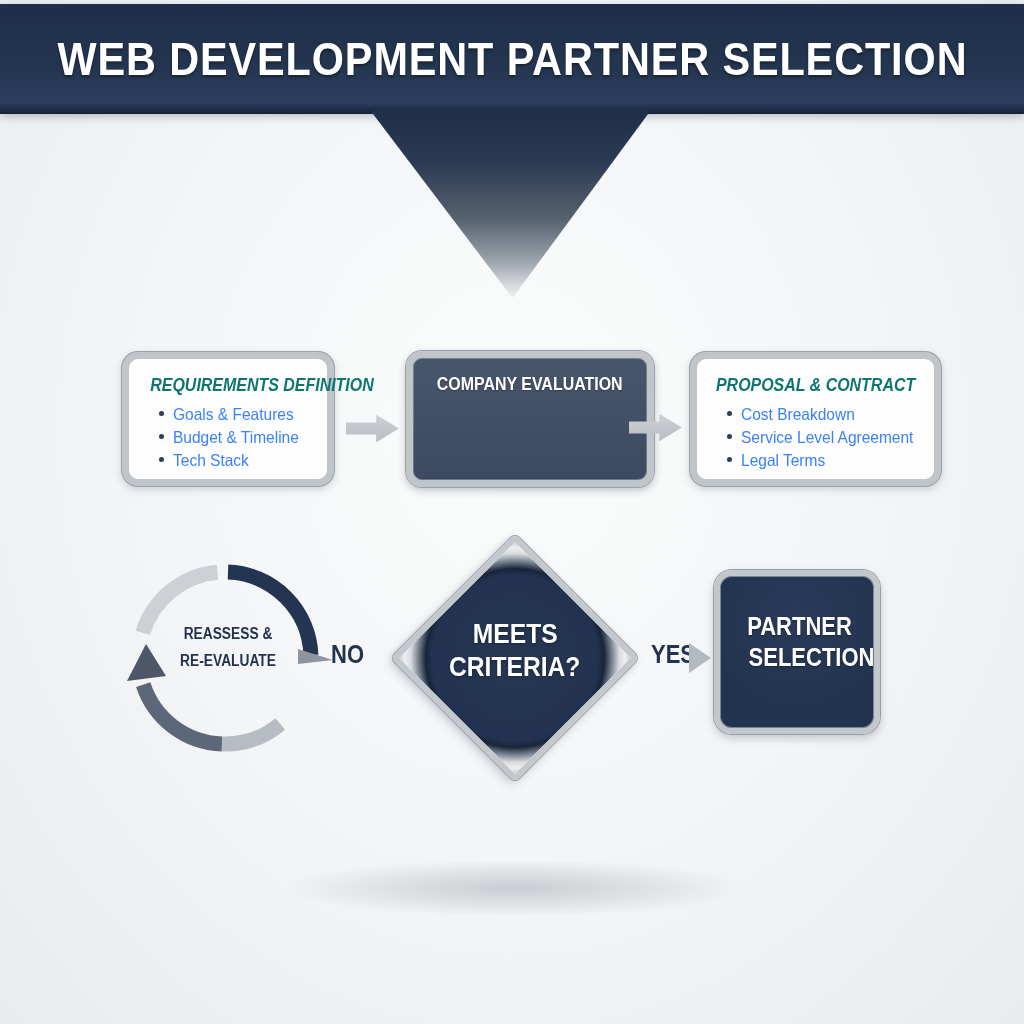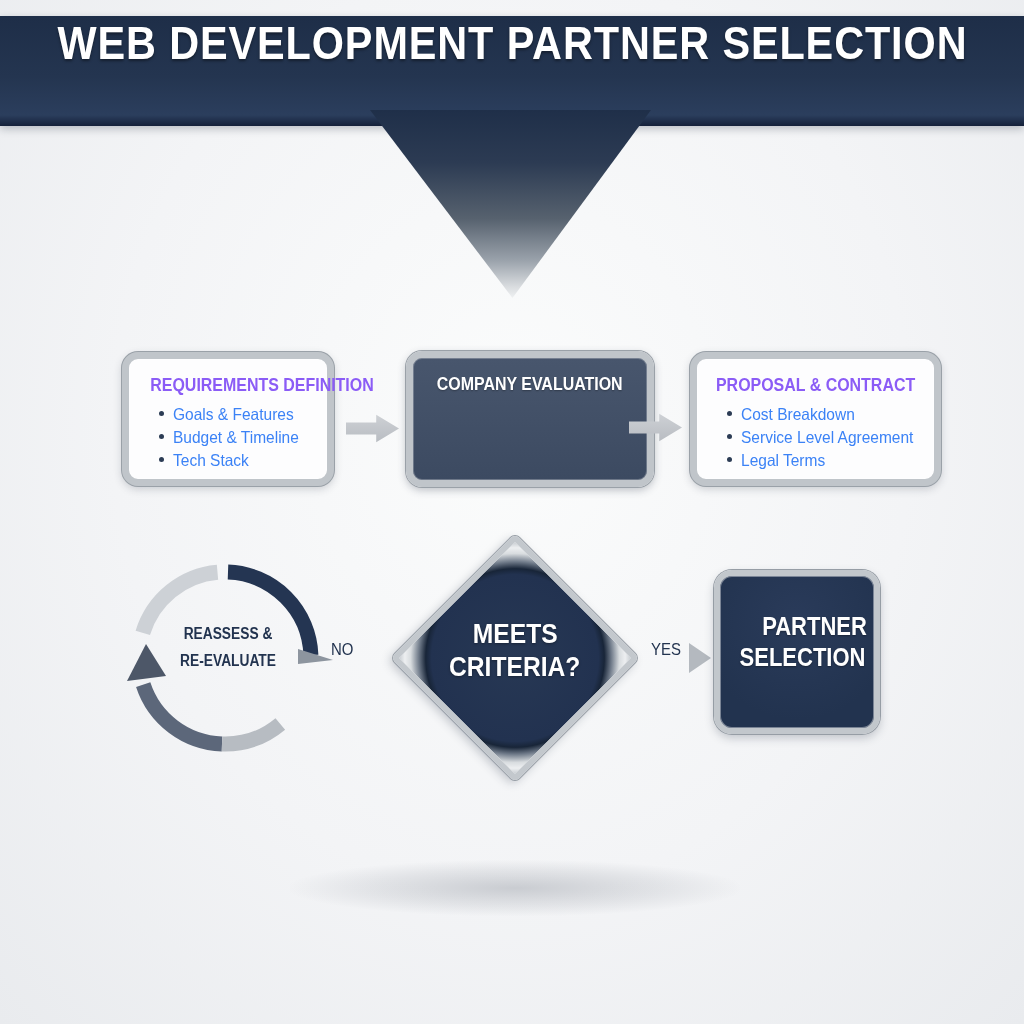--- a/index.html
+++ b/index.html
@@ -3,23 +3,23 @@
 <meta charset="utf-8">
 <style>
   html,body{margin:0;padding:0;background:#dfe2e6;}
   .stage{
     position:relative;width:1024px;height:1024px;overflow:hidden;
     font-family:"Liberation Sans","DejaVu Sans",sans-serif;
     background:radial-gradient(ellipse at 50% 42%, #fbfcfc 0%, #f3f4f6 55%, #e9ebee 100%);
   }
   
   .banner{
-    position:absolute;left:0;top:16px;width:1024px;height:110px;
+    position:absolute;left:0;top:4px;width:1024px;height:110px;
     background:linear-gradient(180deg,#1e2e48 0%,#243550 55%,#2b3e5d 90%,#15213a 100%);
-    display:flex;justify-content:center;
+    display:flex;align-items:center;justify-content:center;
     box-shadow:0 3px 8px rgba(20,30,50,.25);
   }
   .banner h1{
     margin:0;color:#ffffff;font-size:46px;font-weight:bold;letter-spacing:1px;
     transform:scaleX(.9);transform-origin:center;white-space:nowrap;
     text-shadow:0 2px 3px rgba(0,0,0,.4);
   }
   
   .funnel{
     position:absolute;left:370px;top:110px;width:281px;height:188px;
@@ -38,21 +38,21 @@
     background:linear-gradient(180deg,#48566d 0%,#3c4a61 100%);
     box-shadow:0 0 0 1px #9aa1a8,0 3px 8px rgba(40,50,70,.3),inset 0 0 0 1px rgba(255,255,255,.25);
   }
   .box1{left:122px;width:212px;}
   .box2{left:406px;top:351px;width:248px;height:136px;}
   .box3{left:690px;width:251px;}
   .box-heading{
     text-align:center;font-weight:bold;font-size:19px;white-space:nowrap;margin-bottom:7px;
   }
   .box-heading span{display:inline-block;transform:scaleX(.84);transform-origin:center;letter-spacing:0;}
-  .light .box-heading{color:#8b5cf6;}
+  .light .box-heading{color:#0f766e;font-style:italic;}
   .dark .box-heading{color:#ffffff;text-shadow:0 1px 2px rgba(0,0,0,.3);}
   .box-list{list-style:none;margin:0;padding:0 0 0 30px;}
   .box-list li{display:flex;align-items:baseline;font-size:16.5px;line-height:23px;}
   .box-list .dot{width:5px;height:5px;border-radius:50%;margin-right:9px;flex:0 0 auto;position:relative;top:-4px;}
   .light .box-list li{color:#3b82f6;}
   .light .dot{background:#2c3c55;}
   .dark .box-list li{color:#f0f3f6;}
   .dark .dot{background:#f0f3f6;}
   .box-list li span.txt{display:inline-block;transform:scaleX(.94);transform-origin:left center;white-space:nowrap;}
   
@@ -65,21 +65,21 @@
   .arrow2{left:629px;top:411px;}
   
   .loop-svg{position:absolute;left:125px;top:558px;}
   .loop-label{
     position:absolute;left:143px;top:620px;width:170px;text-align:center;
     color:#22334f;font-weight:bold;font-size:16px;line-height:27px;
   }
   .loop-label span{display:block;transform:scaleX(.86);transform-origin:center;white-space:nowrap;}
   .no-wedge{position:absolute;left:296px;top:645px;}
   .no-label,.yes-label{
-    position:absolute;color:#22334f;font-weight:normal;font-size:17px;white-space:nowrap;
+    position:absolute;color:#22334f;font-weight:bold;font-size:25px;white-space:nowrap;
   }
   .no-label{left:331px;top:640px;}
   .no-label span,.yes-label span{display:inline-block;transform:scaleX(.88);transform-origin:left center;}
   .yes-label{left:651px;top:640px;}
   .yes-pointer{position:absolute;left:687px;top:642px;}
   
   .diamond{
     position:absolute;left:427px;top:570px;width:176px;height:176px;
     transform:rotate(45deg);box-sizing:border-box;
     border:6px solid #c3c8cd;border-radius:6px;
@@ -94,21 +94,21 @@
     color:#ffffff;font-weight:bold;font-size:28px;line-height:33px;
     transform:scaleX(.88) translateY(-8px);transform-origin:center;white-space:nowrap;
     text-shadow:0 1px 3px rgba(0,0,0,.35);
   }
   
   .partner-box{
     position:absolute;left:714px;top:570px;width:166px;height:164px;box-sizing:border-box;
     border:6px solid #c2c7cc;border-radius:18px;
     background:radial-gradient(circle at 50% 30%, #2a3b5a 0%, #22334f 75%);
     box-shadow:0 0 0 1px #969da5,0 4px 10px rgba(40,50,70,.25),inset 0 0 0 1px rgba(255,255,255,.4);
-    display:flex;flex-direction:column;align-items:flex-end;justify-content:center;padding-left:20px;
+    display:flex;flex-direction:column;align-items:flex-start;justify-content:center;padding-left:20px;
   }
   .partner-box .p-line{
     color:#ffffff;font-weight:bold;font-size:25px;line-height:31px;
     transform:scaleX(.88) translateY(-10px);transform-origin:center;white-space:nowrap;
     text-shadow:0 1px 2px rgba(0,0,0,.35);
   }
   
   .ground-shadow{
     position:absolute;left:290px;top:860px;width:450px;height:56px;
     background:radial-gradient(ellipse at 50% 50%, rgba(105,112,124,.30) 0%, rgba(105,112,124,.12) 45%, rgba(105,112,124,0) 72%);

